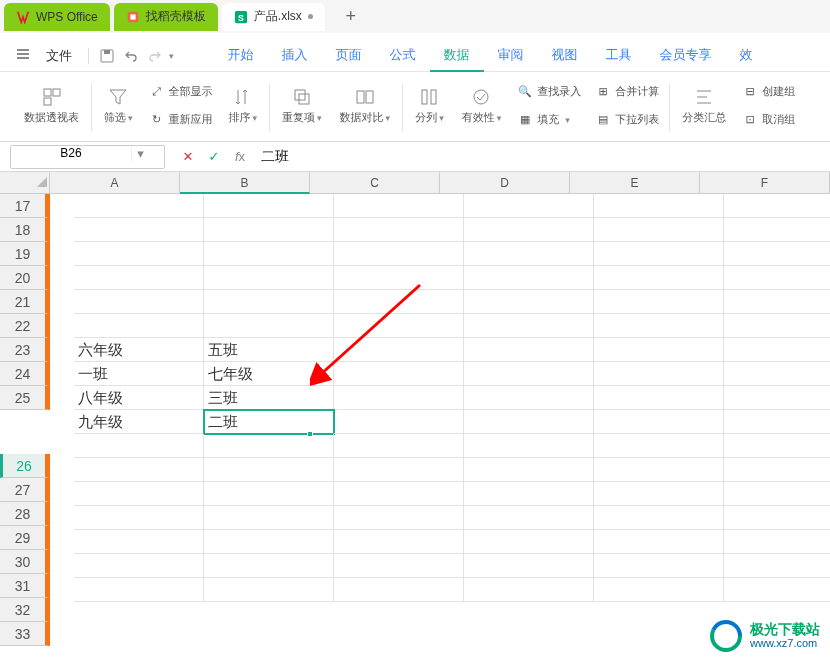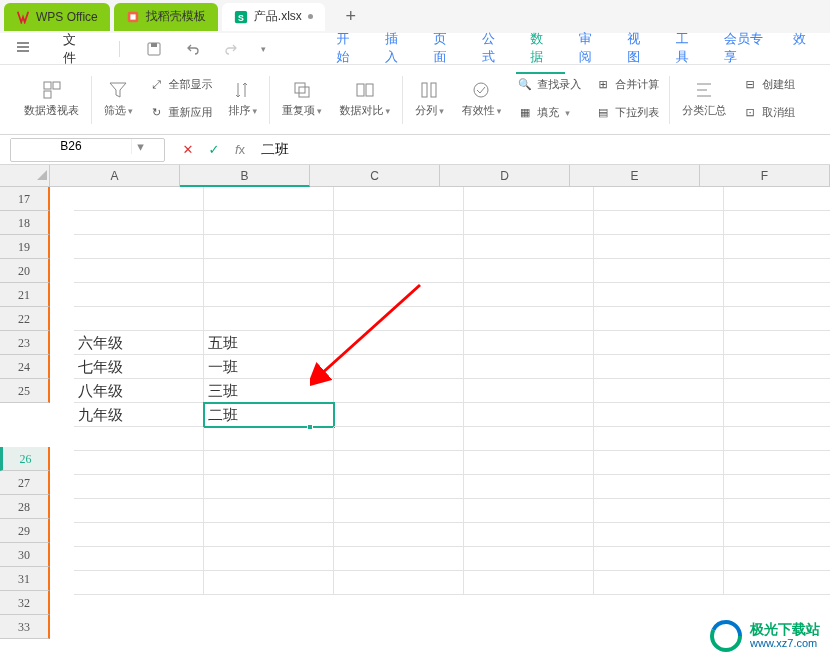--- a/index.html
+++ b/index.html
@@ -7,21 +7,21 @@
 
 
 .app-tabs { display: flex; align-items: center; height: 33px; background: #f5f5f5; padding: 0 4px; gap: 0; }
 .app-tab { display: flex; align-items: center; height: 28px; padding: 0 12px; background: #84cc16; border-radius: 6px 6px 0 0; margin-right: 4px; font-size: 12px; gap: 6px; cursor: pointer; }
 .app-tab.active { background: #fff; }
 .app-tab .dot { width: 5px; height: 5px; border-radius: 50%; background: #999; }
 .wps-logo { width: 14px; height: 14px; display: flex; align-items: center; justify-content: center; }
 .new-tab { width: 28px; height: 28px; display: flex; align-items: center; justify-content: center; font-size: 18px; color: #666; margin-left: 8px; }
 
 
-.menu-bar { display: flex; align-items: center; height: 32px; background: #fff; padding: 0 10px; gap: 17px; border-bottom: 1px solid #e5e5e5; }
+.menu-bar { display: flex; align-items: center; height: 32px; background: #fff; padding: 0 10px; gap: 0; border-bottom: 1px solid #e5e5e5; margin-top: 7px; }
 .menu-icon { padding: 4px 6px; color: #666; }
 .menu-file { padding: 4px 10px; font-size: 13px; }
 .menu-sep { width: 1px; height: 16px; background: #ddd; margin: 0 6px; }
 .icon-btn { width: 24px; height: 24px; display: flex; align-items: center; justify-content: center; color: #666; }
 .menu-tabs { display: flex; margin-left: 40px; gap: 0; }
 .menu-tab { padding: 6px 14px; font-size: 13px; color: #3b82f6; cursor: pointer; }
 .menu-tab.active { color: #1aad8e; border-bottom: 2px solid #1aad8e; font-weight: 500; }
 
 
 .toolbar { display: flex; align-items: center; height: 70px; background: #fff; padding: 0 12px; border-bottom: 1px solid #d8d8d8; gap: 0; }
@@ -44,21 +44,21 @@
 .fb-input { flex: 1; border: none; outline: none; font-size: 14px; padding: 0 4px; }
 
 
 .grid-wrap { position: relative; }
 .corner { position: absolute; left: 0; top: 0; width: 50px; height: 22px; background: #f0f0f0; border-right: 1px solid #ccc; border-bottom: 1px solid #ccc; display: flex; align-items: center; justify-content: flex-end; }
 .corner svg { width: 10px; height: 10px; margin: 0 2px 2px 0; }
 .col-headers { position: absolute; left: 50px; top: 0; display: flex; height: 22px; }
 .col-h { width: 130px; background: #f0f0f0; border-right: 1px solid #ccc; border-bottom: 1px solid #ccc; text-align: center; font-size: 12px; color: #555; line-height: 22px; }
 .col-h.col-b { border-bottom: 2px solid #1aad8e; }
 .row-headers { position: absolute; left: 0; top: 22px; width: 50px; }
-.row-h { height: 24px; background: #f0f0f0; border-right: 2px solid #f97316; border-bottom: 1px solid #ccc; text-align: center; font-size: 12px; color: #555; line-height: 24px; font-family: Liberation Serif, serif; }
+.row-h { height: 24px; background: #f0f0f0; border-right: 5px solid #f97316; border-bottom: 1px solid #ccc; text-align: center; font-size: 14px; color: #555; line-height: 24px; }
 .row-h.r26 { border-left: 3px solid #1aad8e; background: #e8f0ed; color: #1aad8e; margin-top: 44px; }
 .cells { position: absolute; left: 50px; top: 22px; }
 .row { display: flex; height: 24px; margin-left: 24px; }
 .cell { width: 130px; border-right: 1px solid #e2e2e2; border-bottom: 1px solid #e2e2e2; padding: 0 4px; font-size: 15px; font-family: "SimSun", serif; line-height: 24px; overflow: hidden; white-space: nowrap; }
 .cell.active { outline: 2px solid #1aad8e; outline-offset: -1px; }
 .fill-handle { position: absolute; width: 6px; height: 6px; background: #1aad8e; border: 1px solid #fff; }
 
 
 .red-arrow { position: absolute; top: 280px; left: 310px; pointer-events: none; }
 
@@ -366,22 +366,22 @@
       </div>
       <div class="row">
         <div class="cell">六年级</div>
         <div class="cell">五班</div>
         <div class="cell"></div>
         <div class="cell"></div>
         <div class="cell"></div>
         <div class="cell"></div>
       </div>
       <div class="row">
+        <div class="cell">一班</div>
         <div class="cell">七年级</div>
-        <div class="cell">一班</div>
         <div class="cell"></div>
         <div class="cell"></div>
         <div class="cell"></div>
         <div class="cell"></div>
       </div>
       <div class="row">
         <div class="cell">八年级</div>
         <div class="cell">三班</div>
         <div class="cell"></div>
         <div class="cell"></div>

